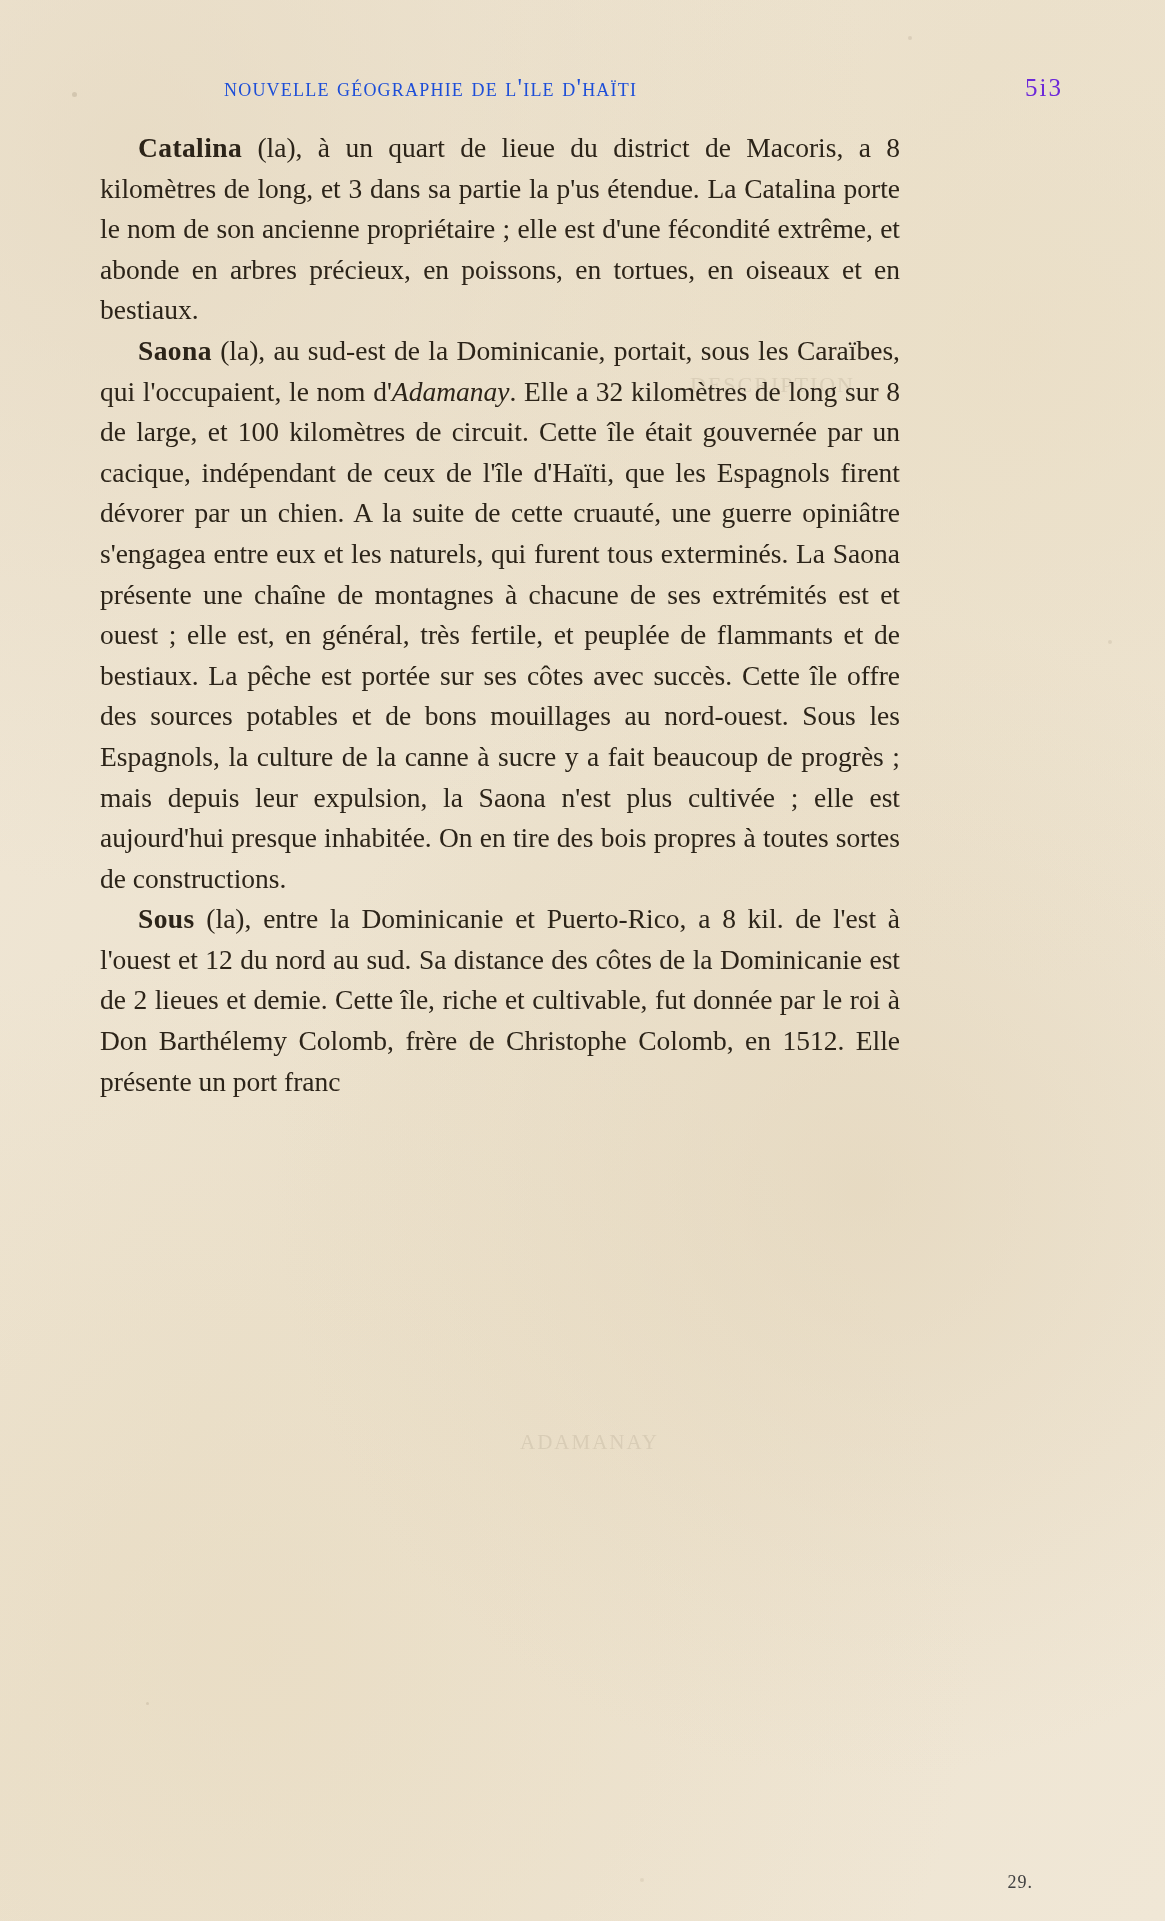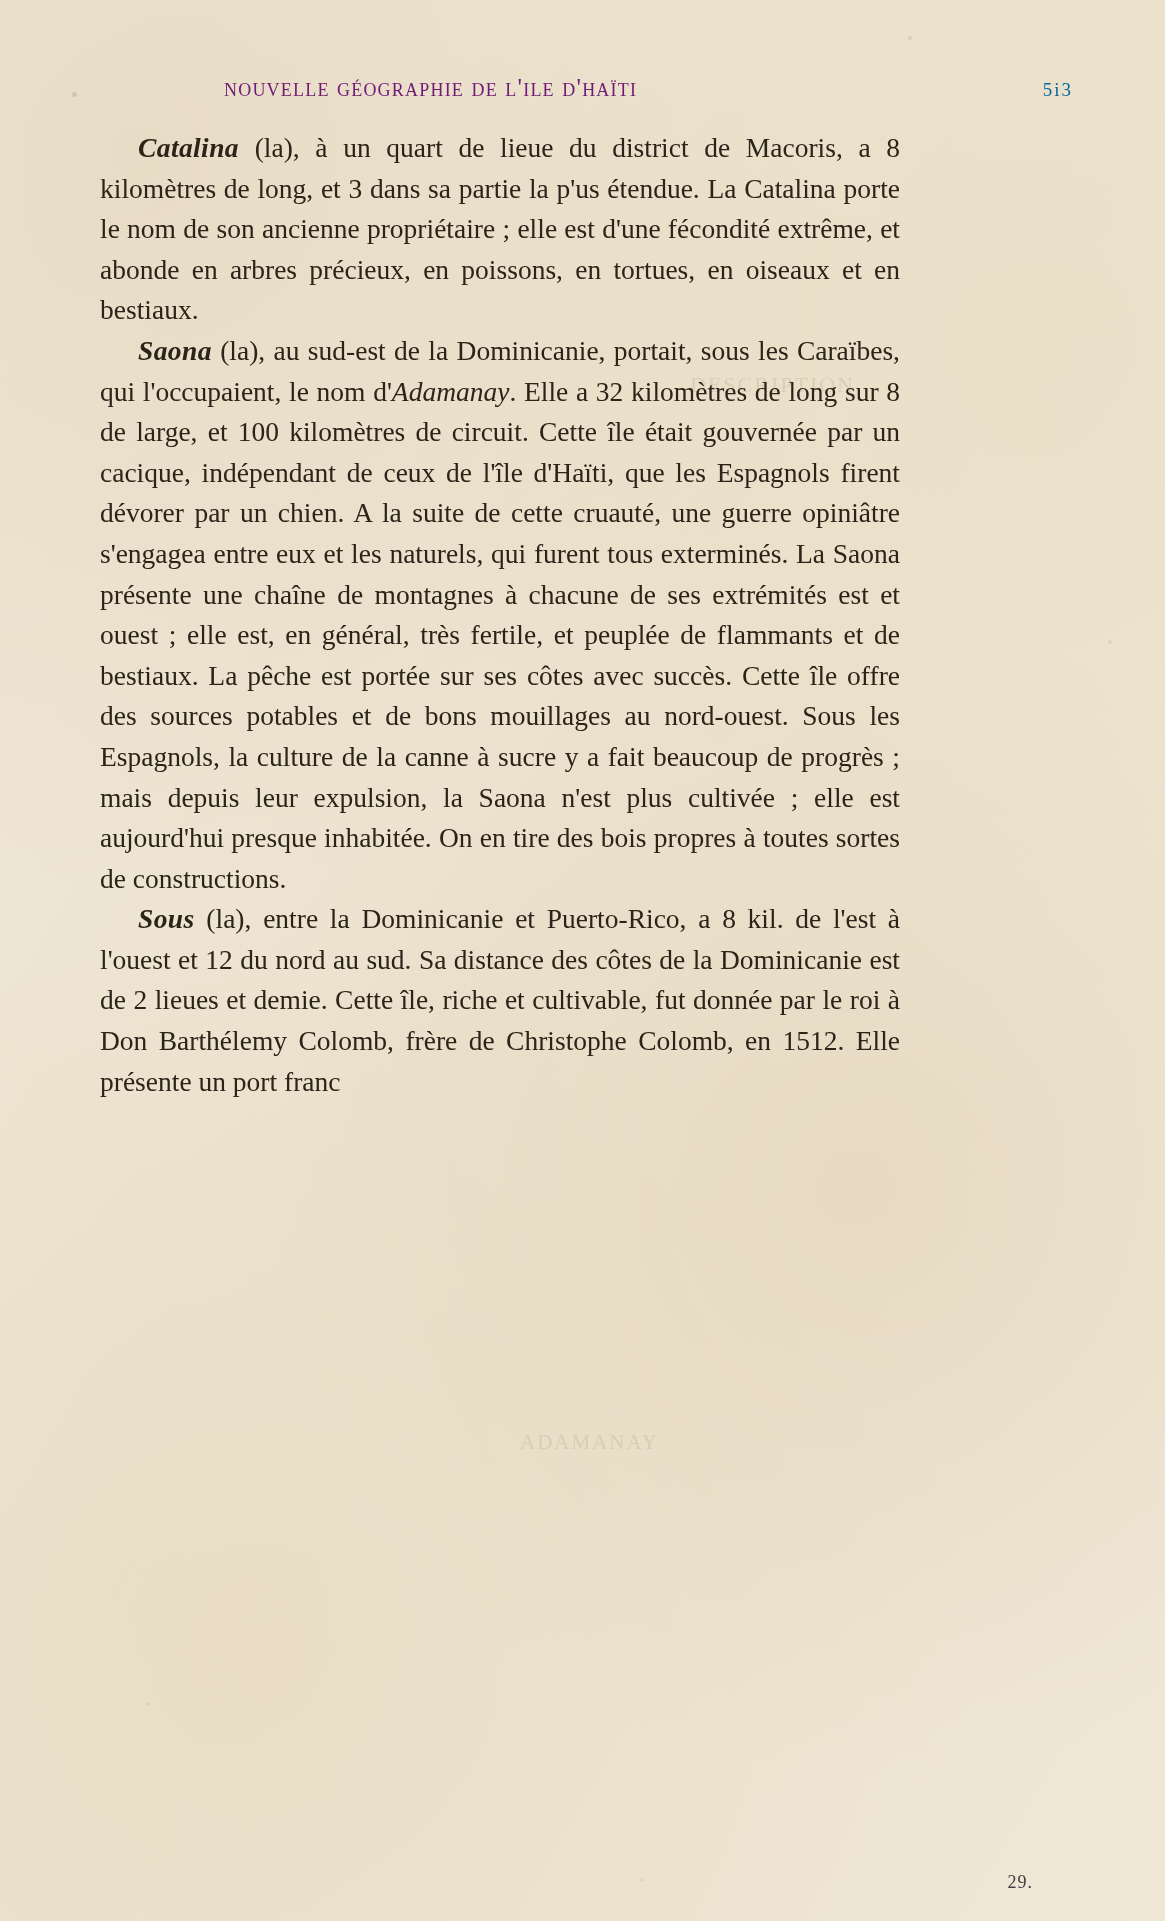--- a/index.html
+++ b/index.html
@@ -46,49 +46,49 @@
     left: 112px;
     right: 92px;
     display: flex;
     align-items: baseline;
     justify-content: space-between;
   }
   .running-head .title {
     font-variant: small-caps;
     font-size: 25px;
     letter-spacing: 1.2px;
-    color: #701a75;
+    color: #1d4ed8;
     text-transform: lowercase;
     margin-left: 112px;
   }
   .running-head .folio {
-    font-size: 19px;
+    font-size: 25px;
     letter-spacing: 2px;
-    color: #0369a1;
+    color: #6d28d9;
+    margin-right: 10px;
   }
   .body-text {
     position: absolute;
     top: 128px;
     left: 100px;
     width: 800px;
     font-size: 27.5px;
     line-height: 40.6px;
     text-align: justify;
     color: #2c2419;
   }
   .para {
     margin: 0 0 0 0;
     text-indent: 38px;
   }
   .para + .para {
   }
   .lead {
     font-weight: bold;
     letter-spacing: 0.4px;
-    font-style: italic;
   }
   .ital {
     font-style: italic;
   }
   .signature {
     position: absolute;
     bottom: 28px;
     right: 132px;
     font-size: 18px;
     letter-spacing: 1px;

